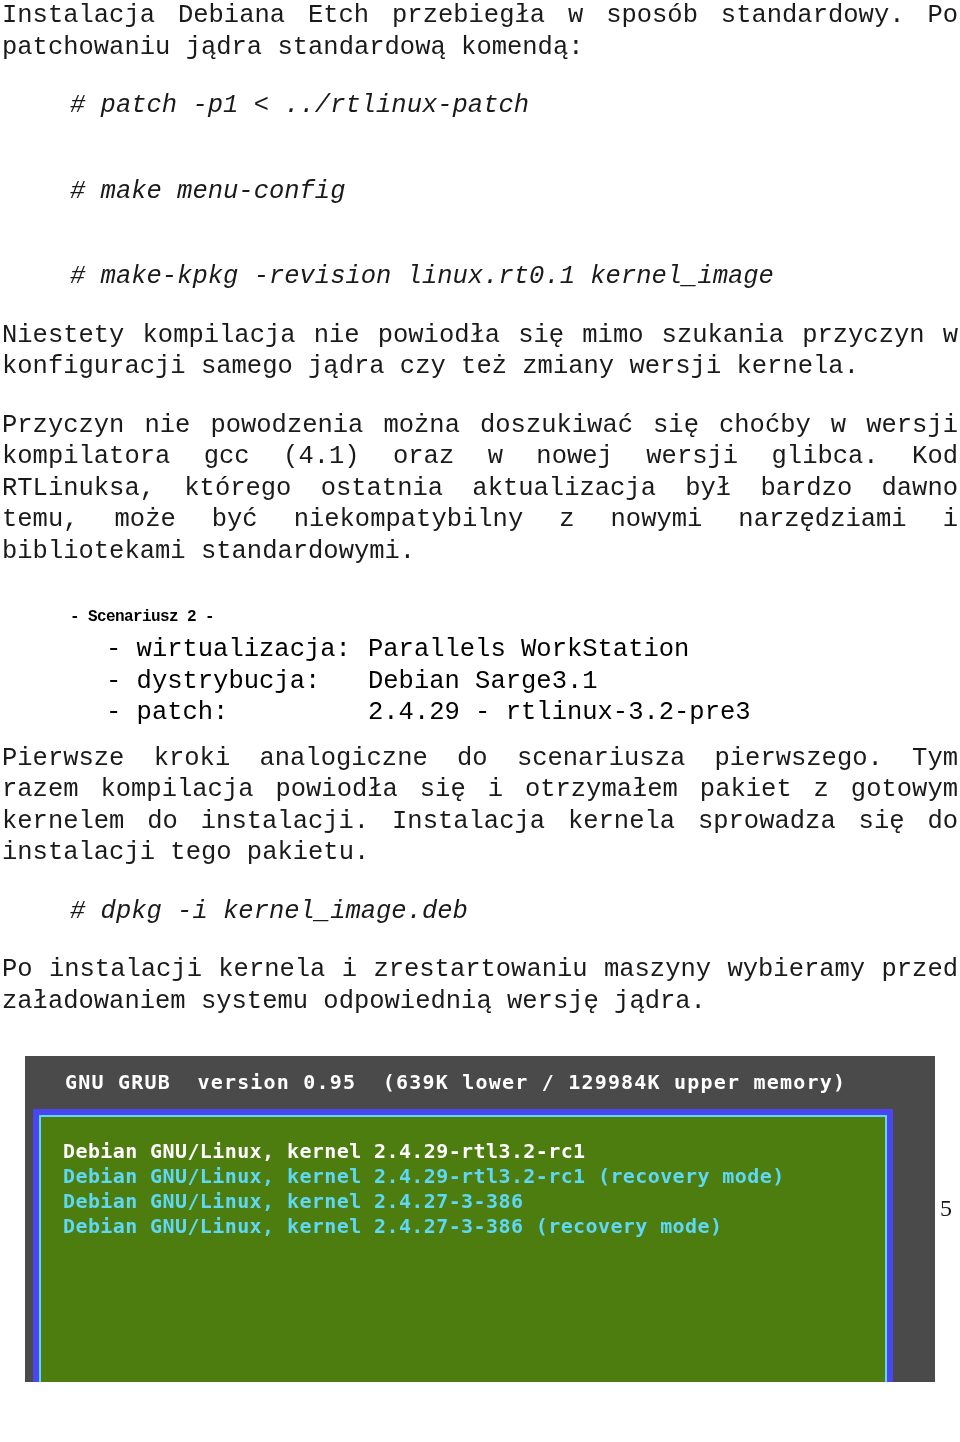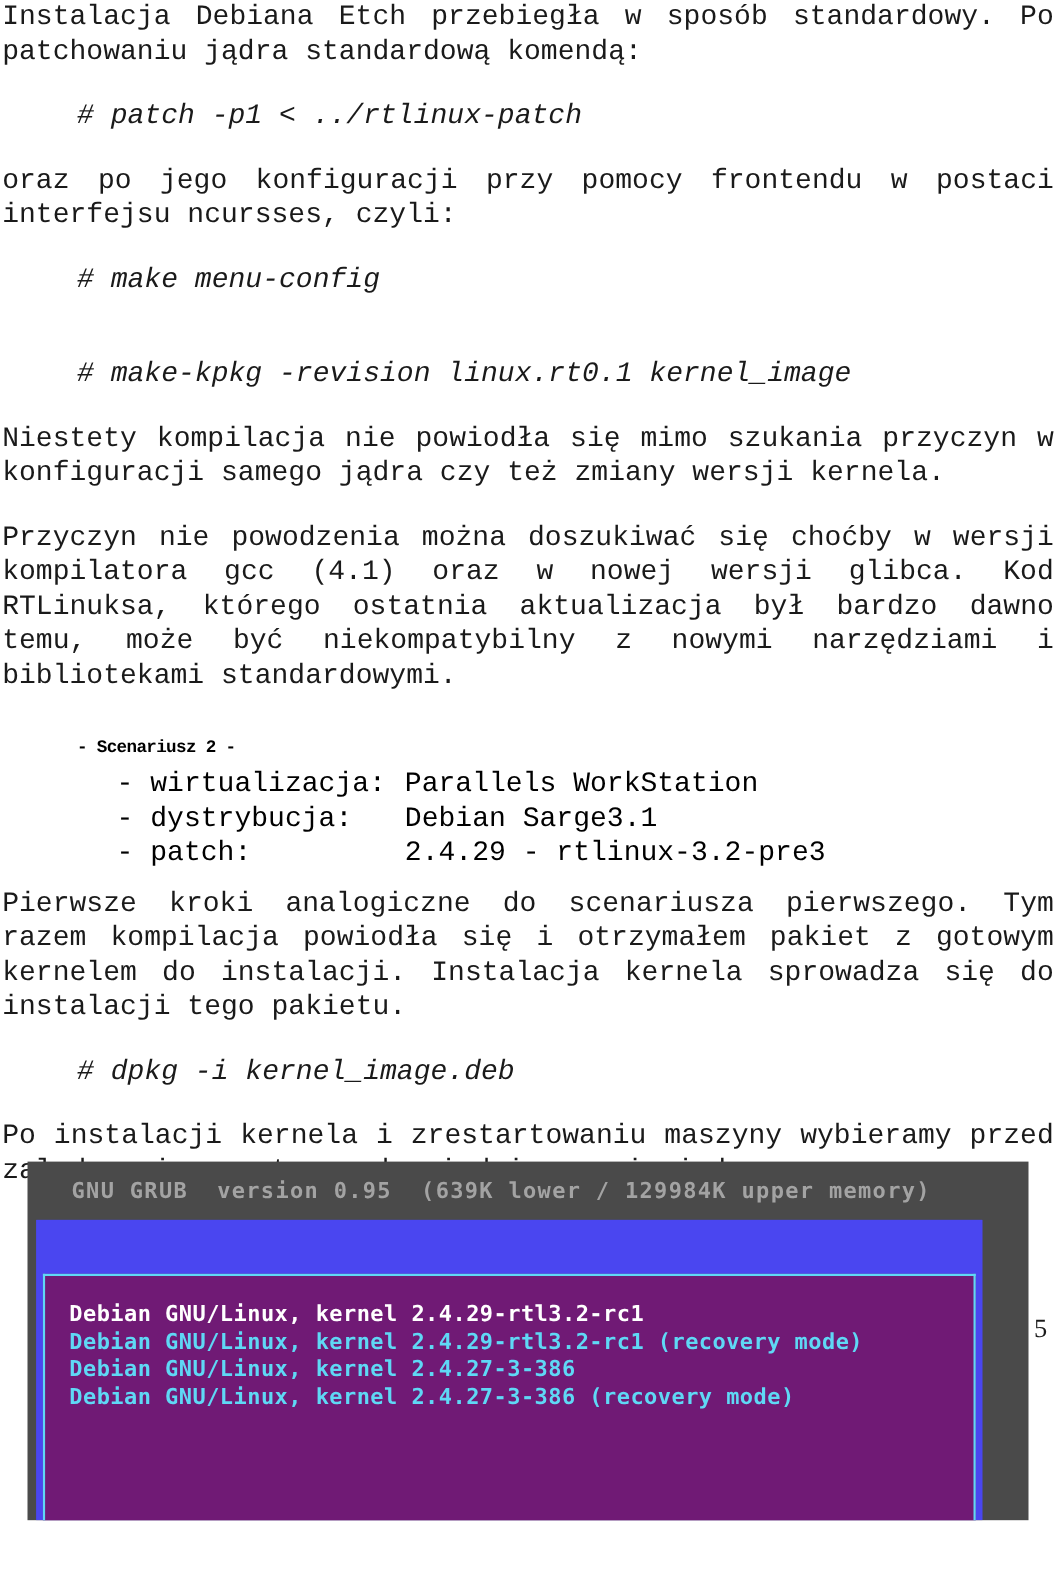--- a/index.html
+++ b/index.html
@@ -86,21 +86,21 @@
     overflow: hidden;
   }
   .term-title {
     position: absolute;
     left: 40px;
     top: 14px;
     font-family: "DejaVu Sans Mono", "Liberation Mono", monospace;
     font-size: 20px;
     font-weight: bold;
     letter-spacing: 1.2px;
-    color: #a3a3a3;
+    color: #ffffff;
     white-space: pre;
   }
   .term-menu {
     position: absolute;
     left: 8px;
     top: 53px;
     right: 42px;
     bottom: 0;
     background: #4a46f0;
     border: 3px solid #4a46f0;
@@ -108,22 +108,21 @@
   }
   .term-menu-inner {
     position: absolute;
     left: 3px;
     top: 3px;
     right: 3px;
     bottom: -4px;
     border: 2px solid #5fd8f5;
     border-bottom: none;
     box-sizing: border-box;
-    background: #701a75;
-    margin-top: 43px;
+    background: #4d7c0f;
   }
   .term-line {
     font-family: "DejaVu Sans Mono", "Liberation Mono", monospace;
     font-size: 20px;
     line-height: 25px;
     font-weight: bold;
     letter-spacing: 0.4px;
     white-space: pre;
     padding-left: 22px;
     color: #5fd8f5;
@@ -147,21 +146,20 @@
 <div class="page">
 
   <p class="para">Instalacja Debiana Etch przebiegła w sposób standardowy. Po patchowaniu jądra standardową komendą:</p>
 
   <div class="gap-md"></div>
 
   <p class="cmd"># patch -p1 &lt; ../rtlinux-patch</p>
 
   <div class="gap-md"></div>
 
-  <p class="para">oraz po jego konfiguracji przy pomocy frontendu w postaci interfejsu ncursses, czyli:</p>
 
   <div class="gap-md"></div>
 
   <p class="cmd"># make menu-config</p>
 
   <div class="gap-md"></div>
 
 
   <div class="gap-md"></div>
 

